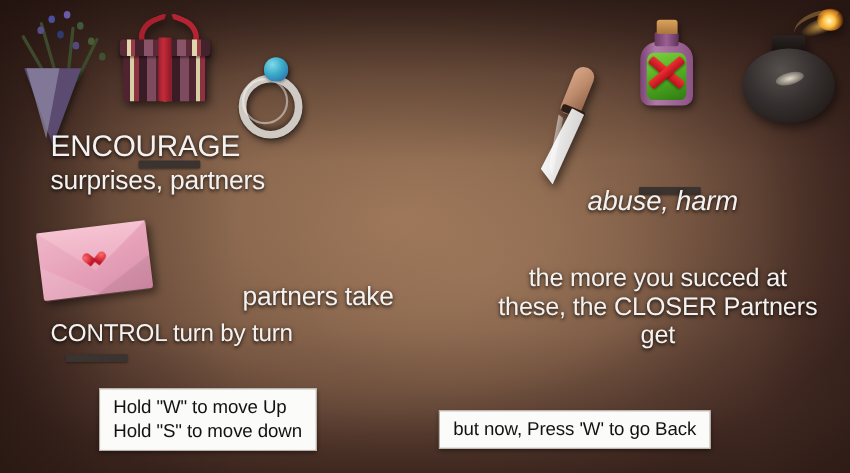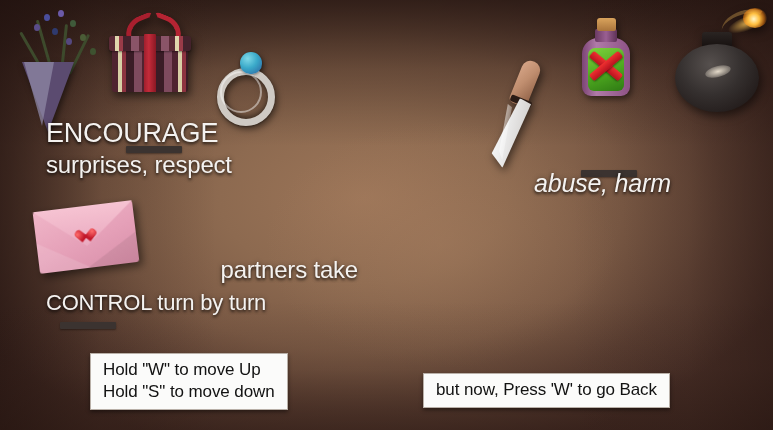--- a/index.html
+++ b/index.html
@@ -84,21 +84,21 @@
     color: #121212;
     border: 1px solid #b9b0a8;
     box-shadow: 0 2px 4px rgba(0,0,0,0.45);
     font-size: 17px;
     line-height: 1.28;
     padding: 5px 12px 6px 12px;
     white-space: pre;
     letter-spacing: -0.1px;
   }
   .c-left  { left: 90px;  top: 353px; }
-  .c-right { left: 399px; top: 373px; margin-left: 24px; }
+  .c-right { left: 399px; top: 373px; }
 
   
   .icon { position: absolute; }
 
   
   #ico-bouquet { left: 4px; top: 4px; width: 104px; height: 126px; }
   .bq-wrap {
     position: absolute; left: 18px; top: 58px;
     width: 0; height: 0;
     border-left: 26px solid transparent;
@@ -405,27 +405,28 @@
   <div class="icon" id="ico-envelope">
     <div class="env-body"></div>
     <div class="env-fold-l"></div>
     <div class="env-fold-r"></div>
     <div class="env-flap"></div>
     <div class="heart-seal"></div>
   </div>
 
   <div class="txt t-enc">ENCOURAGE</div>
   <div class="ul ul-enc"></div>
-  <div class="txt t-enc-sub">surprises, respect</div>
+  <div class="txt t-enc-sub">surprises, partners</div>
 
   <div class="ul ul-avoid"></div>
   <div class="txt t-avoid2">abuse, harm</div>
 
   <div class="txt t-ctrl1">partners take</div>
   <div class="txt t-ctrl2">CONTROL turn by turn</div>
   <div class="ul ul-ctrl"></div>
 
+  <div class="txt t-closer">the more you succed at these, the CLOSER Partners get</div>
 
   <div class="callout c-left">Hold "W" to move Up
 Hold "S" to move down</div>
   <div class="callout c-right">but now, Press 'W' to go Back</div>
 
 </div>
 
 </body></html>

